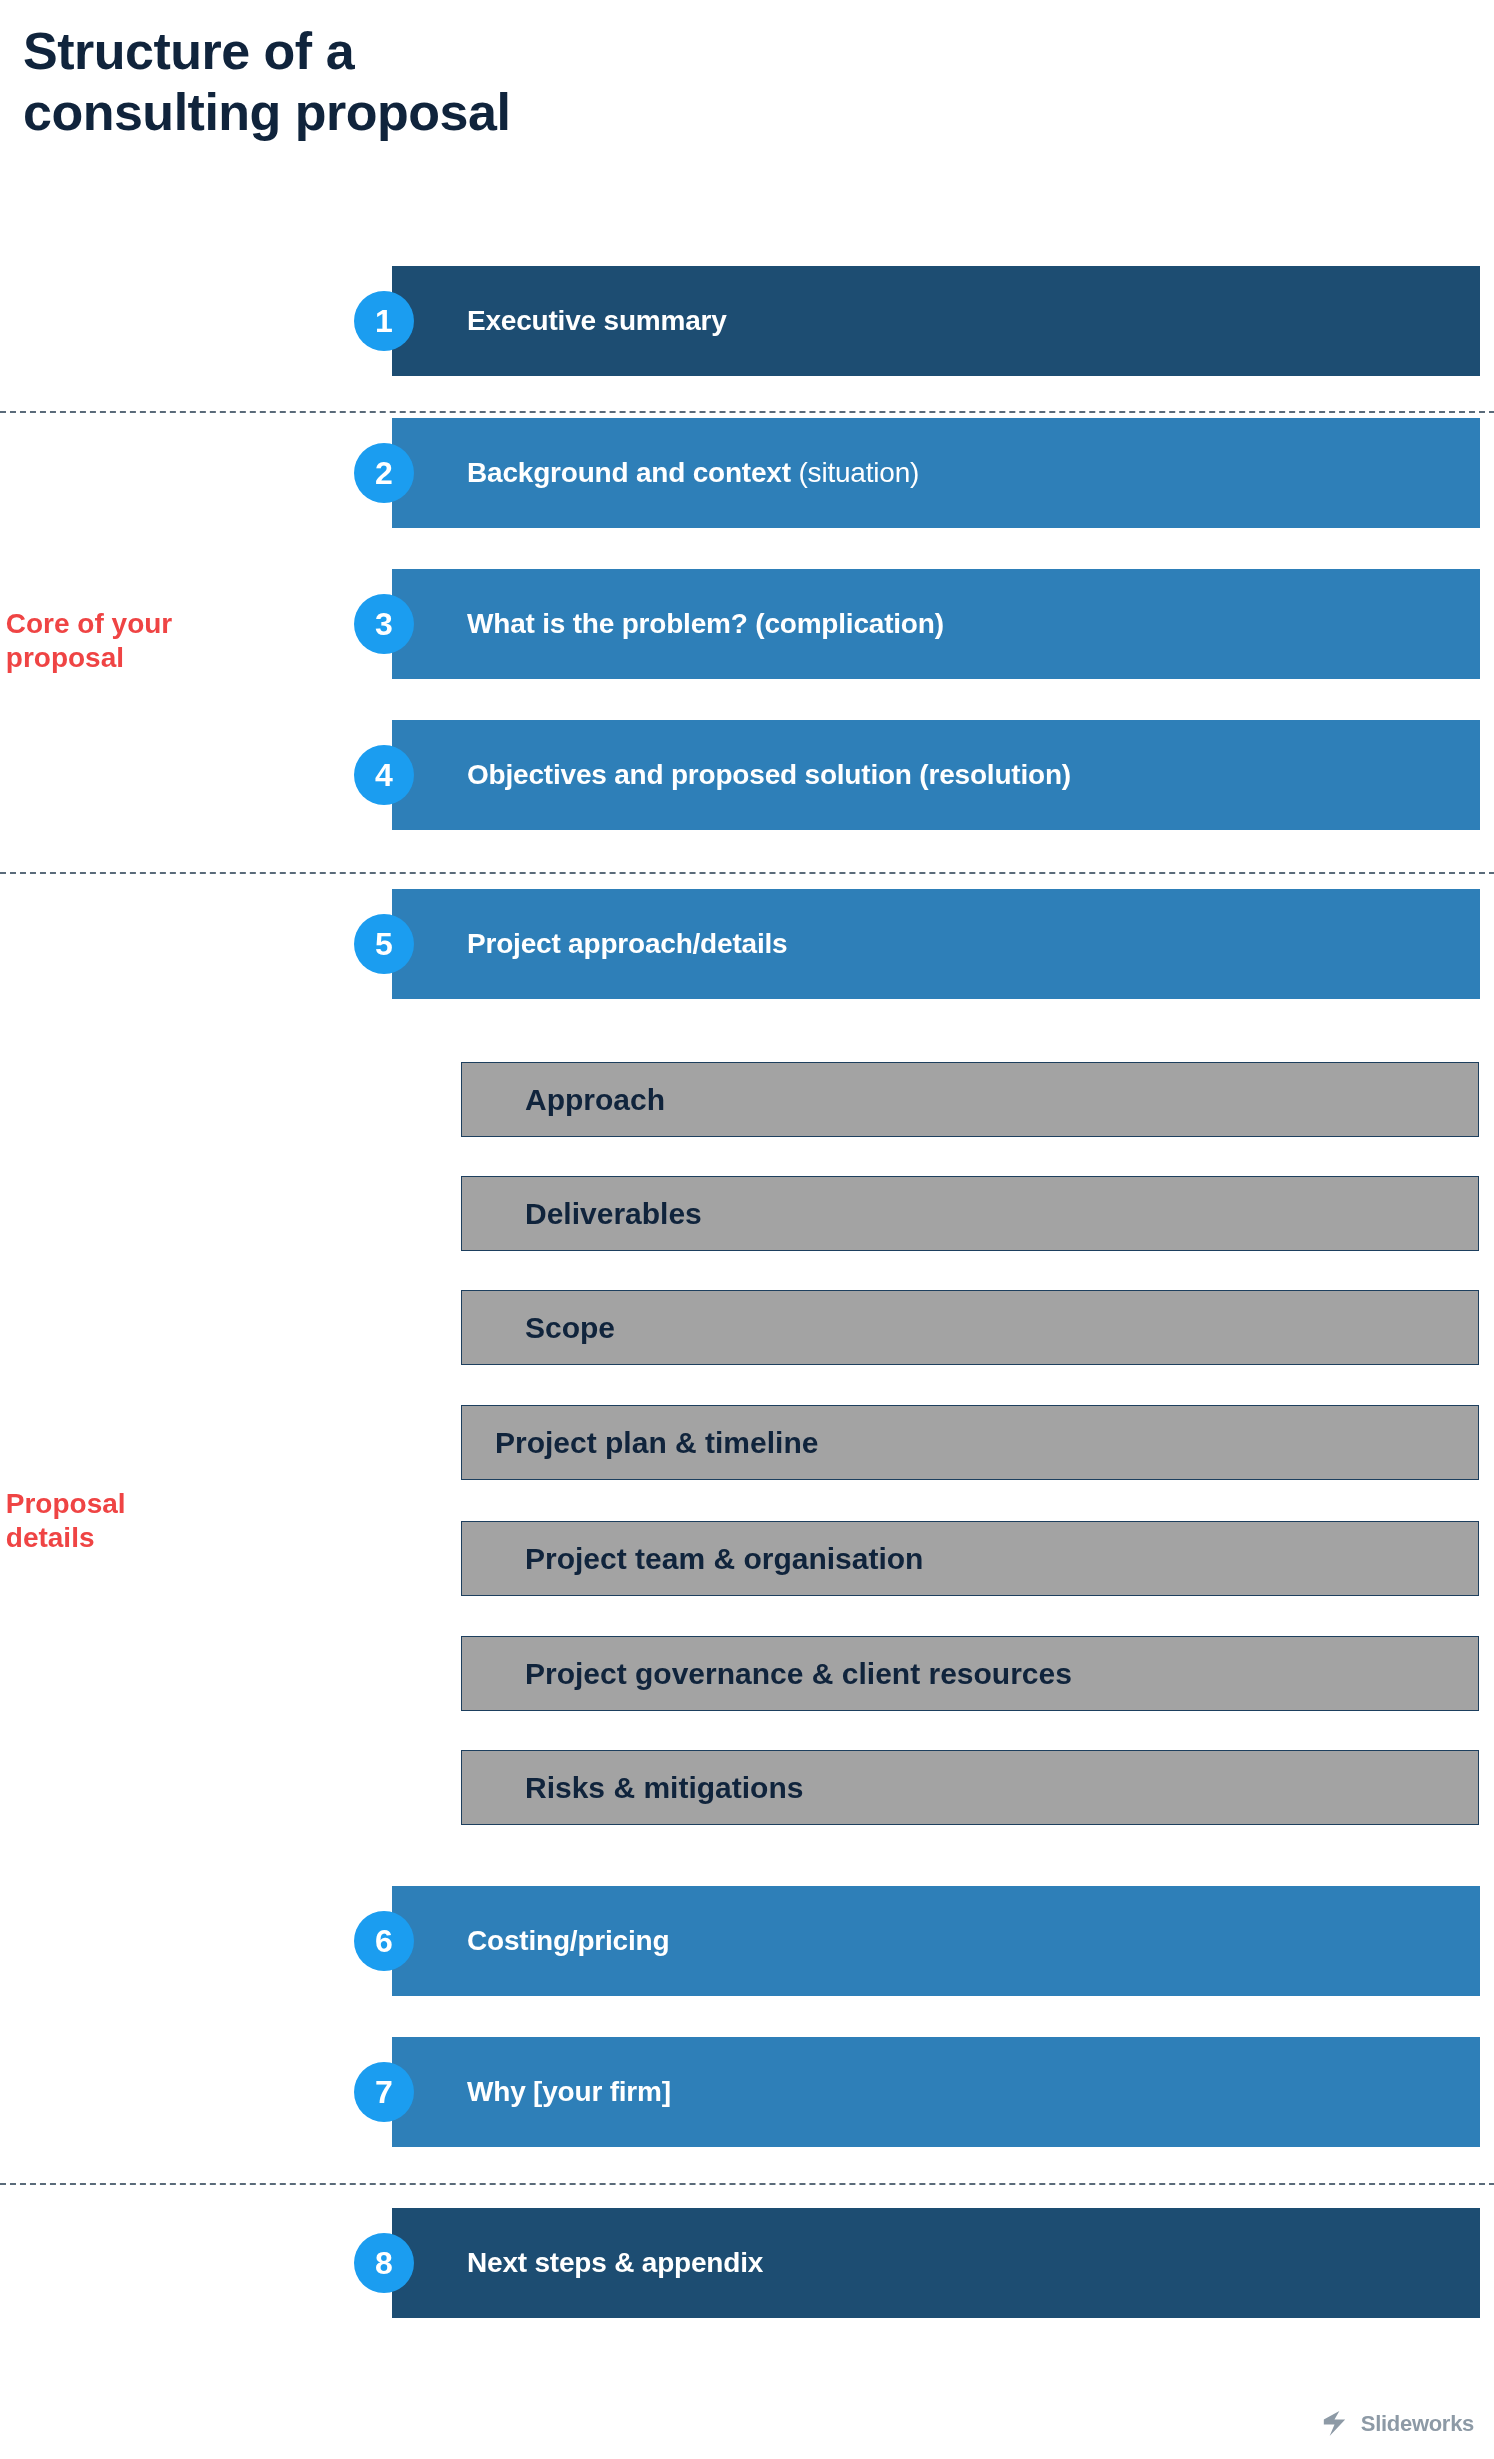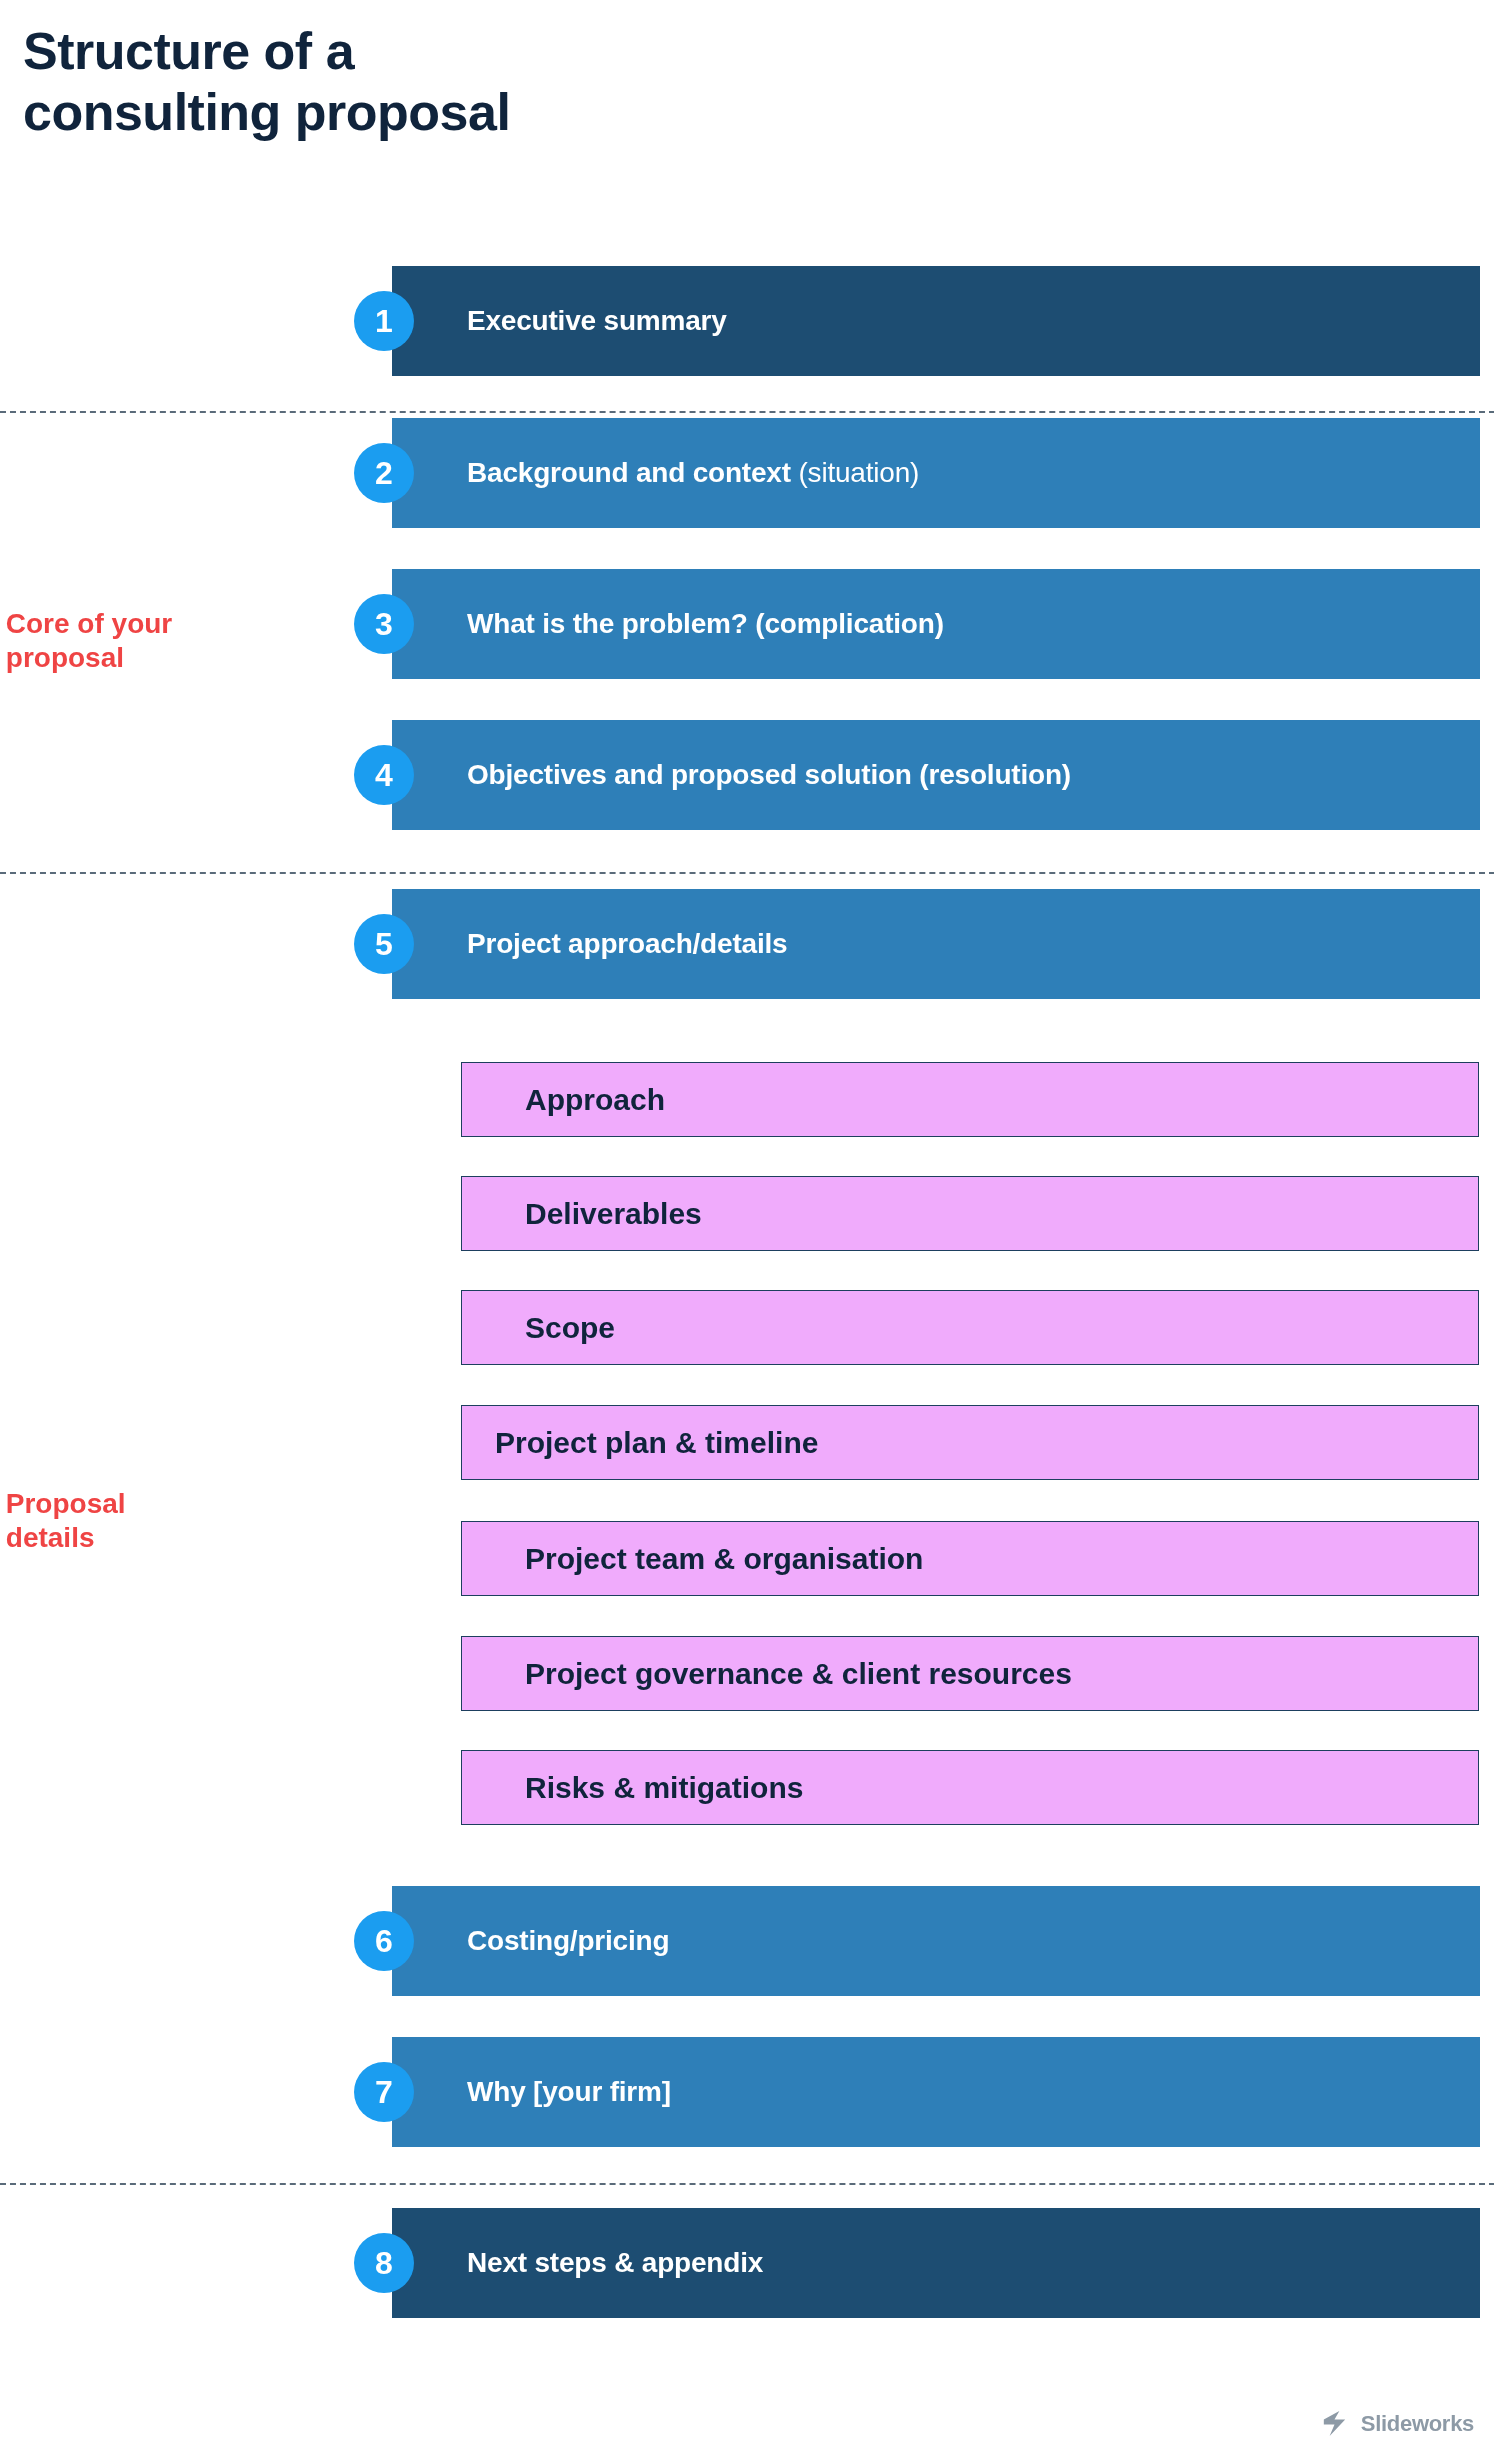--- a/index.html
+++ b/index.html
@@ -91,21 +91,21 @@
   .bar.mid   { background: #2e7fb8; }
 
   
   .subitem {
     position: absolute;
     left: 461px;
     width: 1018px;
     height: 75px;
     box-sizing: border-box;
     border: 1.9px solid #1d3f5e;
-    background: #f0abfc;
+    background: #a3a3a3;
     display: flex;
     align-items: center;
     padding-left: 63px;
     font-size: 30px;
     font-weight: 700;
     color: #10243c;
   }
 
   
   .footer {

